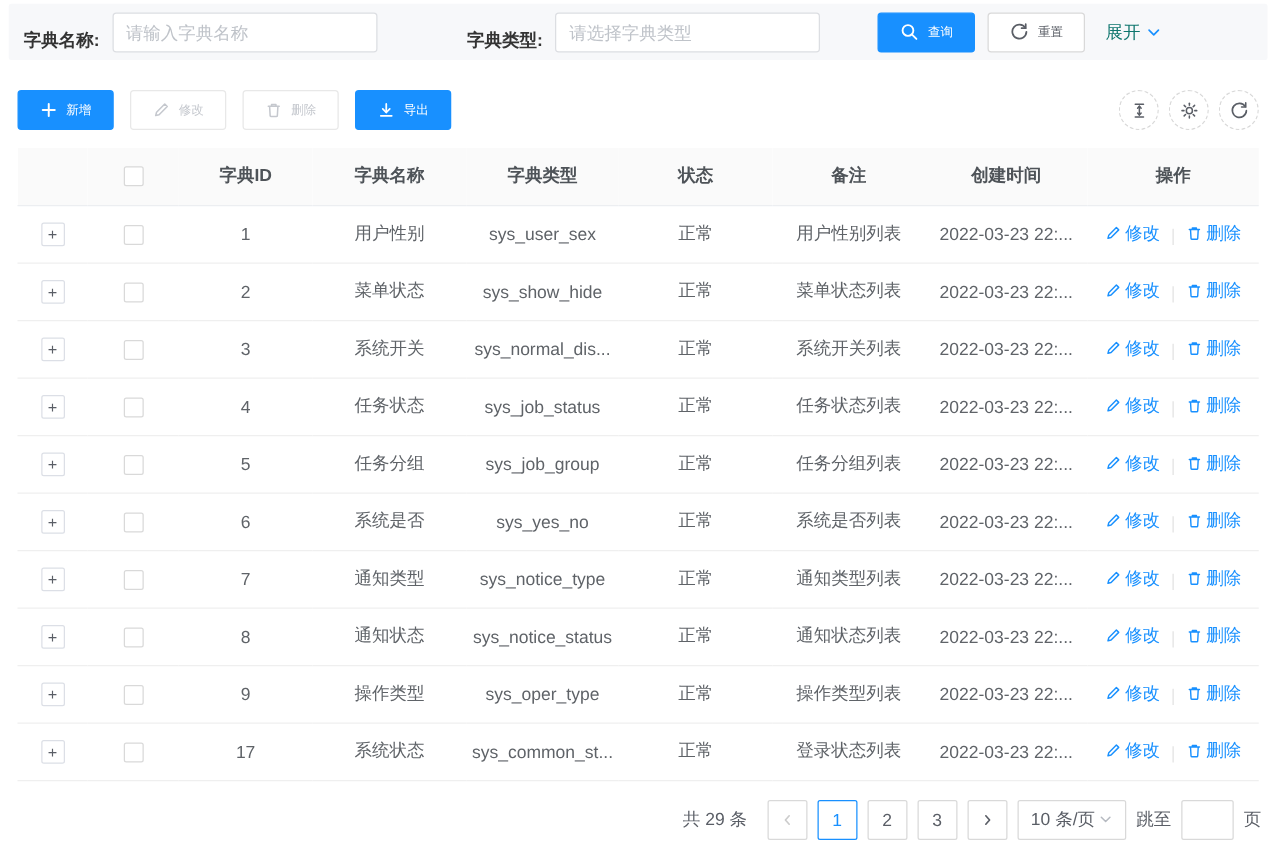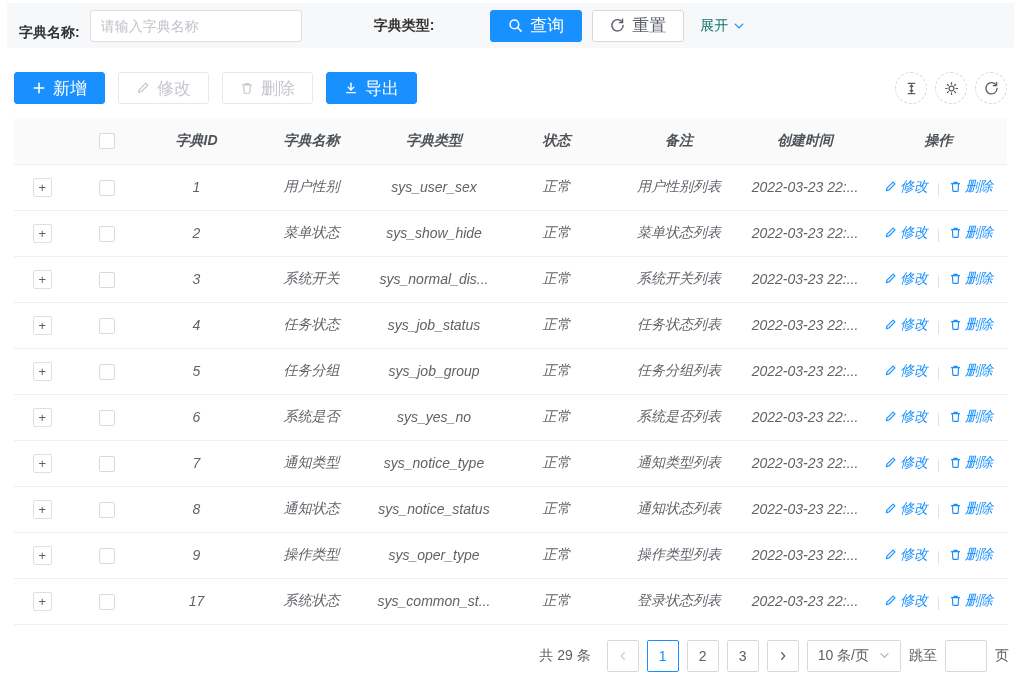--- a/index.html
+++ b/index.html
@@ -11,41 +11,41 @@
     display: flex; align-items: center; padding: 0 12px; }
   .filter-item { display: flex; align-items: flex-end; }
   .filter-item label { font-weight: bold; color: #333; margin-right: 10px; white-space: nowrap; }
   .text-input { width: 212px; height: 32px; border: 1px solid #dcdee2; border-radius: 3px;
     background: #fff; padding: 0 10px; font-size: 14px; color: #515a6e; outline: none;
     font-family: inherit; }
   .text-input::placeholder { color: #bfc3c9; }
   .filter-item + .filter-item { margin-left: 72px; }
   .filter-actions { display: flex; align-items: center; margin-left: 46px; }
   .btn { display: inline-flex; align-items: center; justify-content: center; gap: 7px;
-    height: 32px; padding: 0 17px; border-radius: 3px; font-size: 17px; cursor: pointer;
+    height: 32px; padding: 0 17px; border-radius: 3px; font-size: 10px; cursor: pointer;
     border: 1px solid transparent; background: #fff; font-family: inherit; white-space: nowrap; }
   .btn svg { flex: 0 0 auto; }
   .btn-primary { background: #1890ff; border-color: #1890ff; color: #fff; }
   .btn-default { background: #fff; border-color: #d9d9d9; color: #5a5e66; }
   .btn-disabled { background: #fff; border-color: #e8e8e8; color: #c5c8ce; cursor: not-allowed; }
   .btn-dashed { background: #fff; border: 1px dashed #d9d9d9; color: #5a5e66; }
   .filter-actions .btn + .btn { margin-left: 10px; }
   .expand-link { display: inline-flex; align-items: center; gap: 5px; color: #0f766e;
     margin-left: 16px; cursor: pointer; text-decoration: none; }
 
   
   .toolbar { margin: 24px 14px 0 14px; display: flex; align-items: center; }
   .toolbar .btn + .btn { margin-left: 13px; }
   .toolbar-right { margin-left: auto; display: flex; align-items: center; gap: 8px; }
   .icon-circle { width: 32px; height: 32px; border: 1px dashed #d9d9d9; border-radius: 50%;
     background: #fff; display: inline-flex; align-items: center; justify-content: center;
     cursor: pointer; }
 
   
-  table.dict-table { width: 993px; margin: 14px 14px 0 14px; border-collapse: collapse; table-layout: fixed; font-style: italic; }
+  table.dict-table { width: 993px; margin: 14px 14px 0 14px; border-collapse: collapse; table-layout: fixed; }
   .dict-table th, .dict-table td { height: 46px; text-align: center; vertical-align: middle;
     font-size: 14px; overflow: hidden; white-space: nowrap; text-overflow: ellipsis; }
   .dict-table thead th { background: #fafafa; color: #4e5358; font-weight: bold;
     border-bottom: 1px solid #eceef1; }
   .dict-table tbody td { color: #5f6368; border-bottom: 1px solid #efefef; }
   .c-type { color: #6b6f75; }
   .expand-btn { display: inline-flex; width: 19px; height: 19px; border: 1px solid #dcdfe6;
     border-radius: 2px; align-items: center; justify-content: center; color: #5a5e66;
     font-size: 13px; line-height: 1; background: #fff; cursor: pointer; }
   .checkbox { display: inline-block; width: 16px; height: 16px; border: 1px solid #d9d9d9;
@@ -58,36 +58,37 @@
   
   .pagination { margin: 15px 12px 0 0; display: flex; align-items: center; justify-content: flex-end;
     gap: 8px; color: #5a5e66; }
   .page-total { margin-right: 8px; }
   .page-btn { min-width: 32px; height: 32px; border: 1px solid #d9d9d9; border-radius: 2px;
     background: #fff; display: inline-flex; align-items: center; justify-content: center;
     font-size: 14px; color: #5a5e66; cursor: pointer; font-family: inherit; }
   .page-btn.active { border-color: #1890ff; color: #1890ff; }
   .page-btn.disabled { color: #ccc; cursor: not-allowed; }
   .page-sizer { height: 32px; border: 1px solid #d9d9d9; border-radius: 2px; background: #fff;
-    display: inline-flex; align-items: center; gap: 10px; padding: 0 10px; cursor: pointer; }
+    display: inline-flex; align-items: center; gap: 3px; padding: 0 10px; cursor: pointer; }
   .jump-input { width: 42px; height: 32px; border: 1px solid #d9d9d9; border-radius: 2px;
     padding: 0 6px; outline: none; font-size: 14px; font-family: inherit; }
 </style>
 </head>
 <body>
 
 <div class="page">
 
   <div class="filter-bar">
     <div class="filter-item">
       <label>字典名称:</label>
       <input class="text-input" placeholder="请输入字典名称" style="">
     </div>
     <div class="filter-item">
       <label>字典类型:</label>
+      <input class="text-input" placeholder="请选择字典类型" style="">
     </div>
     <div class="filter-actions">
       <button class="btn btn-primary">
         <span style="display:inline-flex">
           <svg width="15" height="15" viewBox="0 0 16 16" fill="none" stroke="#fff" stroke-width="1.6" stroke-linecap="round">
             <circle cx="6.8" cy="6.8" r="4.6"></circle>
               <line x1="10.3" y1="10.3" x2="14" y2="14"></line>
           </svg>
         </span>
         <span>查询</span>

